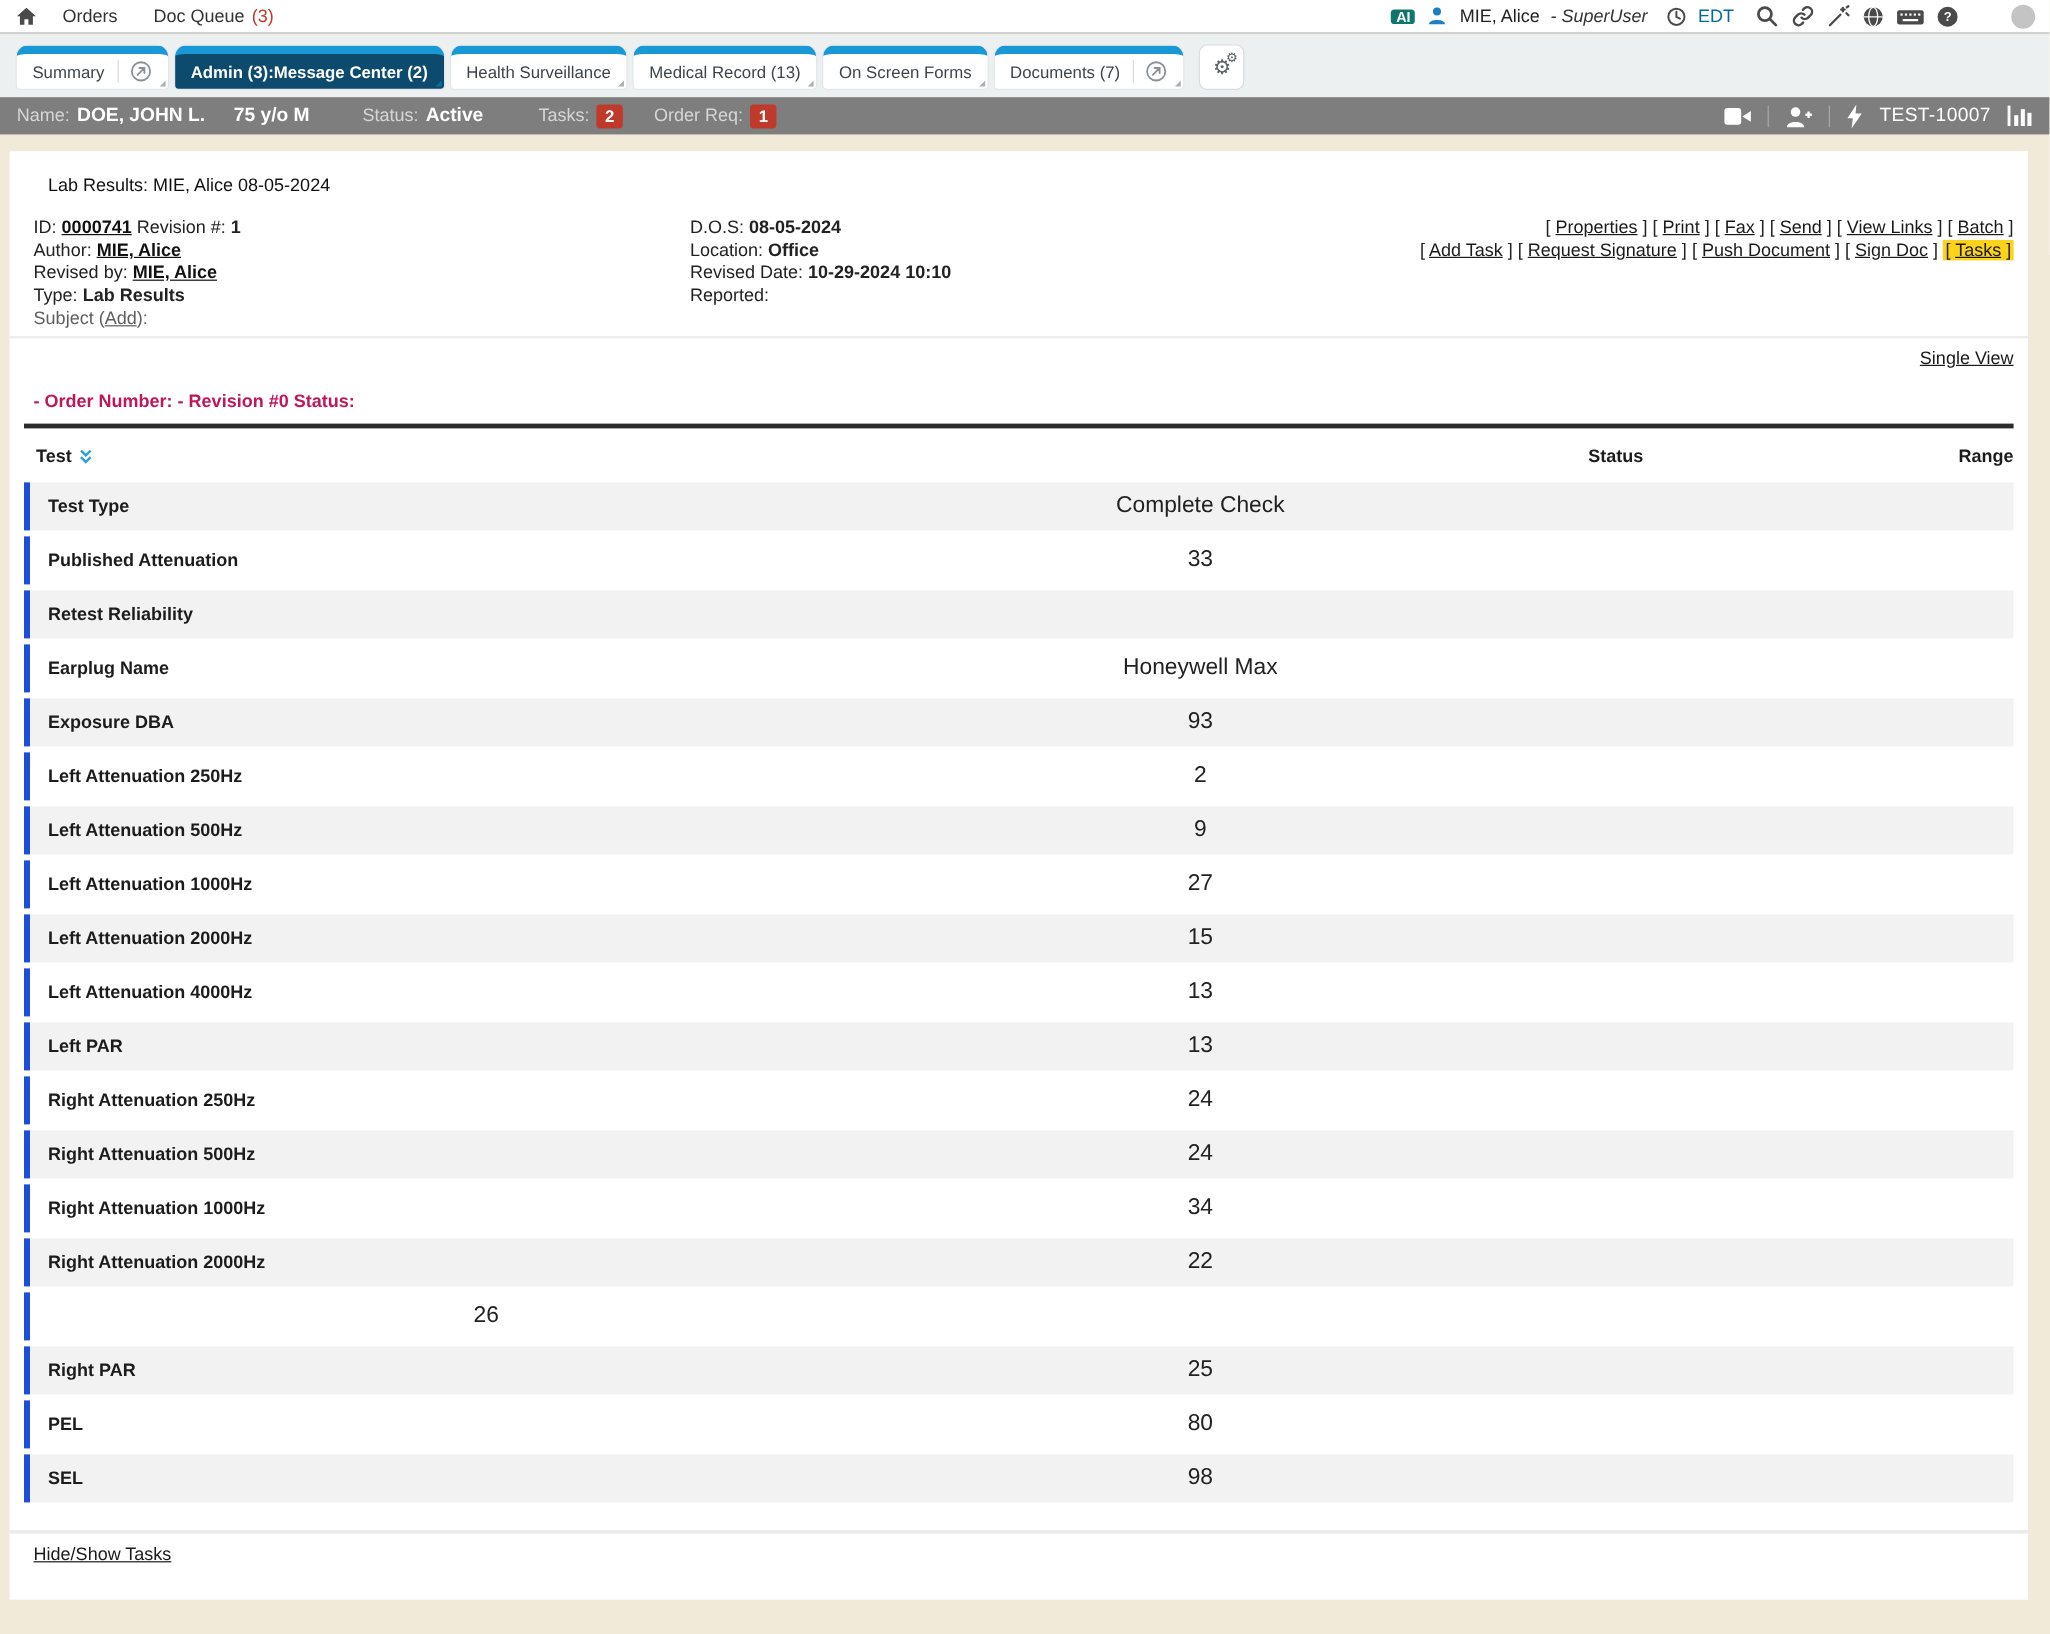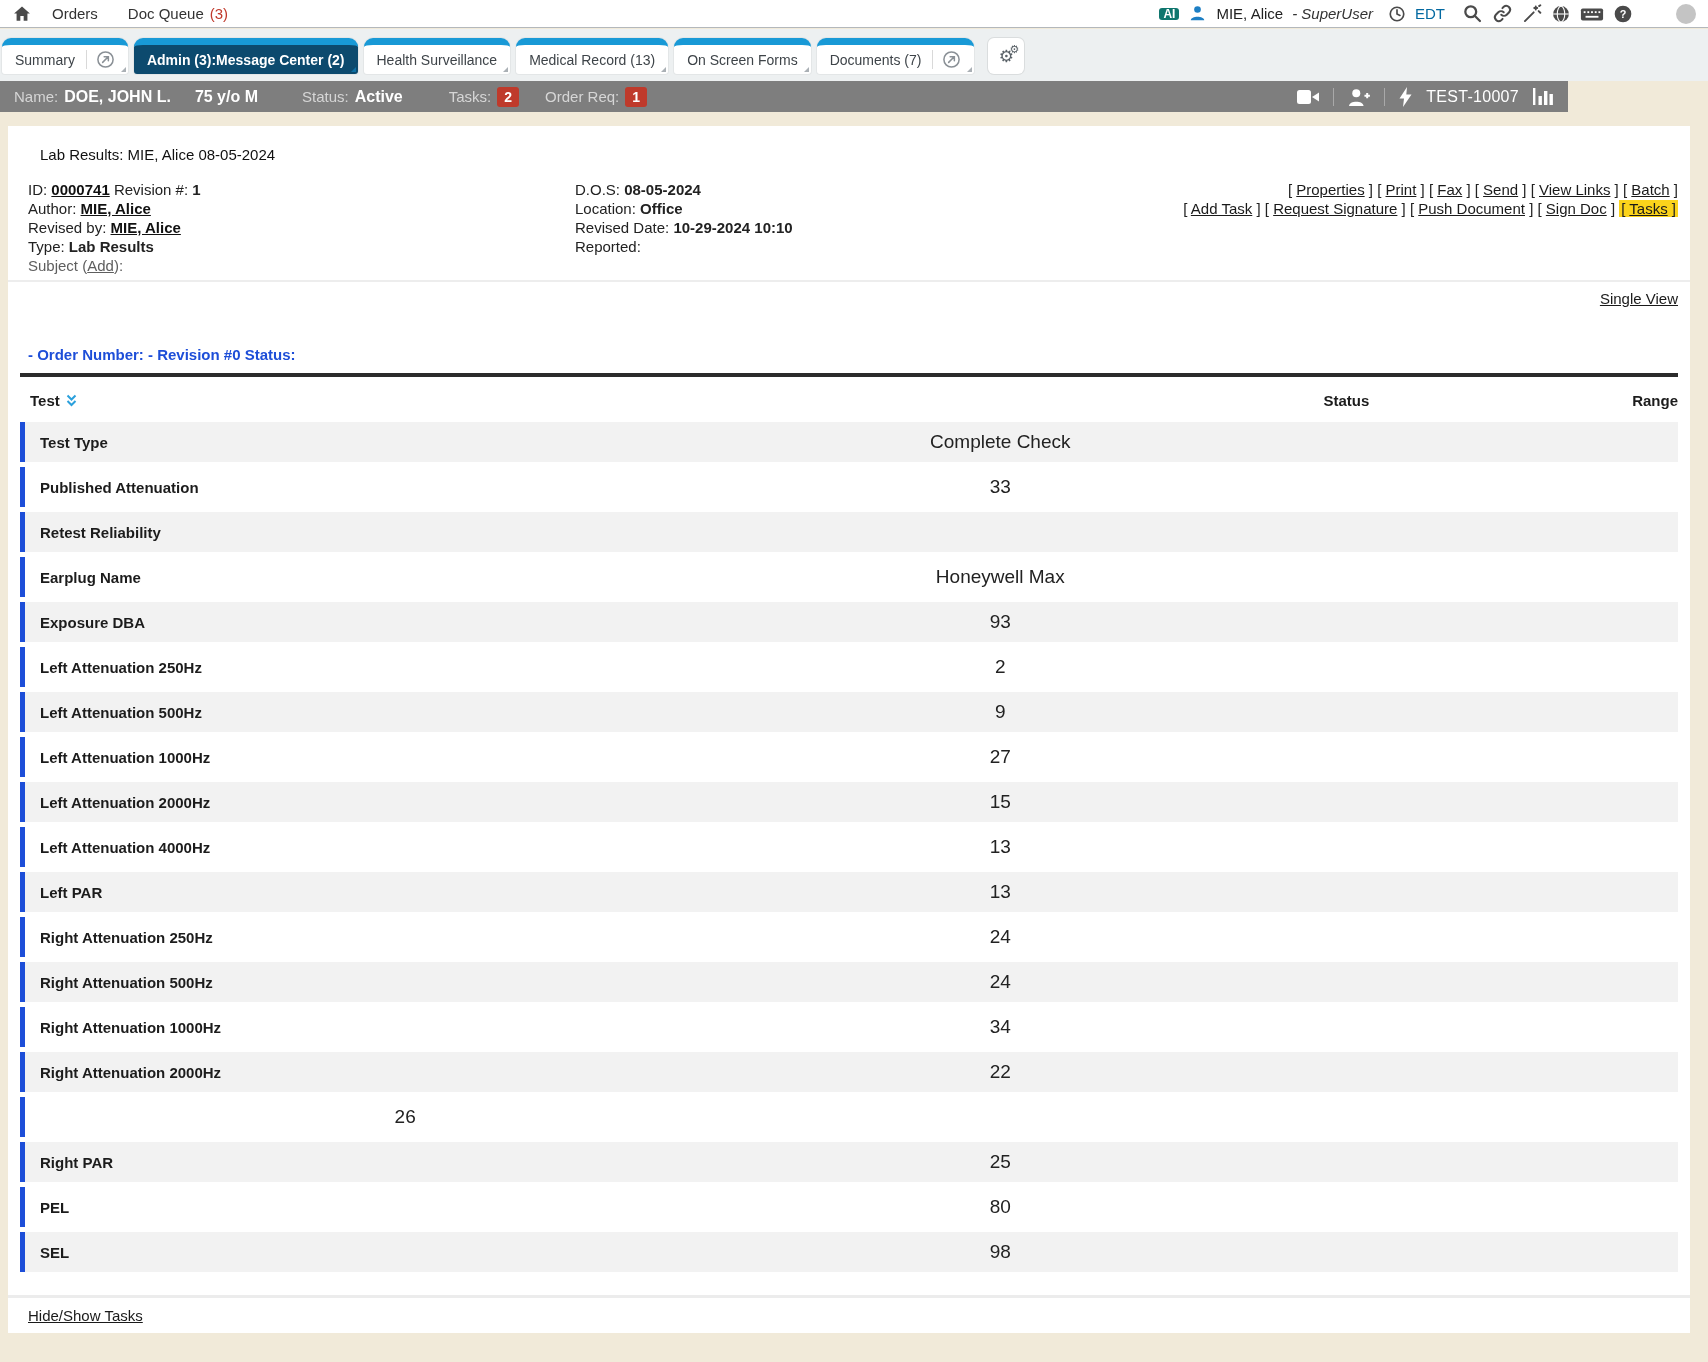--- a/index.html
+++ b/index.html
@@ -29,21 +29,21 @@
   .user-name{ color:#222; }
   .user-role{ color:#333; font-style:italic; margin-right:6px; }
   .tz{ color:#0369a1; margin-right:8px; }
   .presence-dot{ width:20px; height:20px; border-radius:50%; background:#c4c4c4; margin-left:34px; }
   .icon{ display:inline-flex; align-items:center; justify-content:center; }
 
   
   .tabbar{
     position:absolute; left:0; top:29px; width:1708px; height:52px;
     background:#edf0f1; display:flex; align-items:flex-end;
-    padding:0 0 7px 2px; gap:6px;
+    padding:0 0 7px 14px; gap:6px;
   }
   .tab{
     position:relative; height:36px; background:#fff;
     border-radius:9px 9px 3px 3px;
     border-top:7px solid #1899d6;
     display:flex; align-items:center; padding:0 13px;
     font-size:14px; color:#3e4449; cursor:pointer; white-space:nowrap;
     box-shadow:0 0 0 1px rgba(0,0,0,0.04);
   }
   .tab::after{
@@ -62,21 +62,21 @@
     height:36px; width:36px; background:#fff; border-radius:6px;
     box-shadow:0 0 0 1px rgba(0,0,0,0.08);
     margin-left:8px; display:flex; align-items:center; justify-content:center;
     cursor:pointer; position:relative; color:#5a6268;
   }
   .gear-big{ font-size:17px; line-height:1; }
   .gear-small{ font-size:11px; line-height:1; position:absolute; right:5px; top:6px; }
 
   
   .patientbar{
-    position:absolute; left:0; top:81px; width:1568px; height:31px;
+    position:absolute; left:0; top:81px; width:1708px; height:31px;
     background:#7e7e7e; color:#fff; display:flex; align-items:center;
     padding:0 14px; font-size:16px;text-align:right;
   }
   .pb-label{ color:#d6d6d6; font-size:15px; margin-right:6px; }
   .pb-value{ color:#fff; font-weight:bold; }
   .pb-badge{
     background:#bf3a2b; color:#fff; font-weight:bold; font-size:14px;
     border-radius:3px; padding:1px 7px; line-height:18px;
   }
   .pb-group{ display:flex; align-items:center; }
@@ -95,21 +95,21 @@
   .dh-mid{ flex:1; }
   .dh-right{ text-align:right; white-space:nowrap; }
   .dh-bold{ font-weight:bold; }
   .dh-link{ font-weight:bold; text-decoration:underline; color:#111; }
   .subject-line{ color:#5e5e5e; }
   .subject-line a{ color:#5e5e5e; }
   .action{ white-space:nowrap; }
   .action.hl{ background:#fbd31b; padding:0 2px; }
   .soft-divider{ border-top:2px solid #ededed; margin:5px -12px 0 -12px; }
   .single-view{ text-align:right; margin-top:9px; height:15px; line-height:15px; }
-  .order-heading{ font-weight:bold; font-size:15px; color:#1d4ed8; margin-top:40px; padding-left:8px; }
+  .order-heading{ font-weight:bold; font-size:15px; color:#be185d; margin-top:20px; padding-left:8px; }
   .double-line{ margin-top:10px; height:2px; border-top:2px solid #2b2b2b; border-bottom:2px solid #2b2b2b; }
 
   .thead{
     display:grid; grid-template-columns:46% 26% 16% 12%;
     padding:15px 0 13px 0; font-weight:bold; font-size:15px; color:#1c1c1c;
   }
   .thead .c1{ padding-left:10px; display:flex; align-items:center; gap:5px; }
   .thead .c3{ text-align:center; }
   .thead .c4{ text-align:right; }
 

